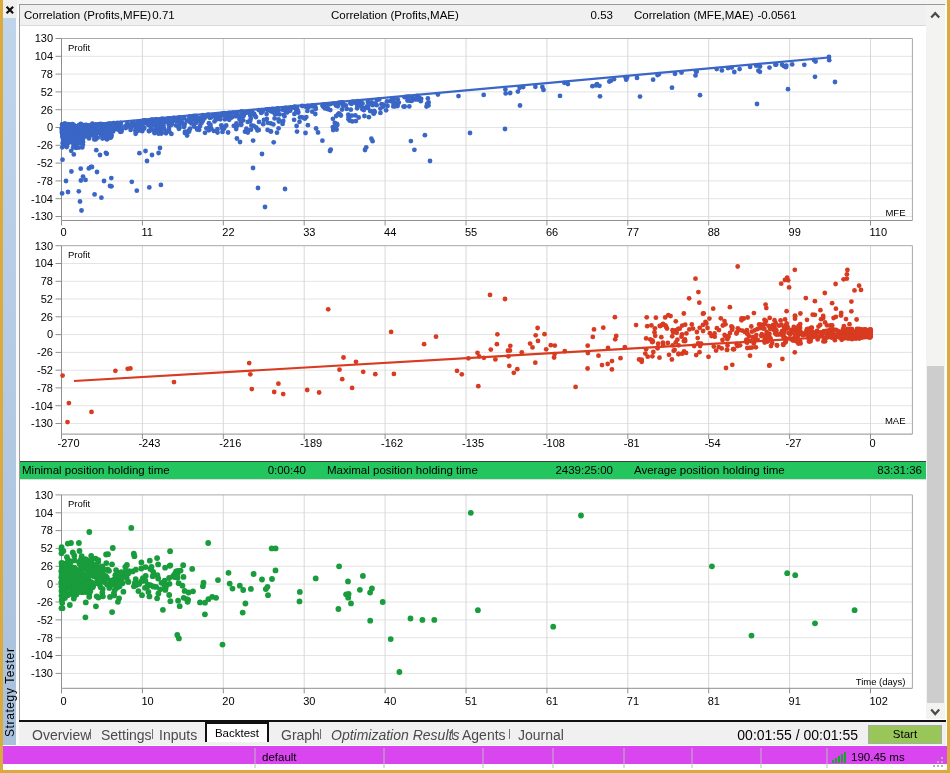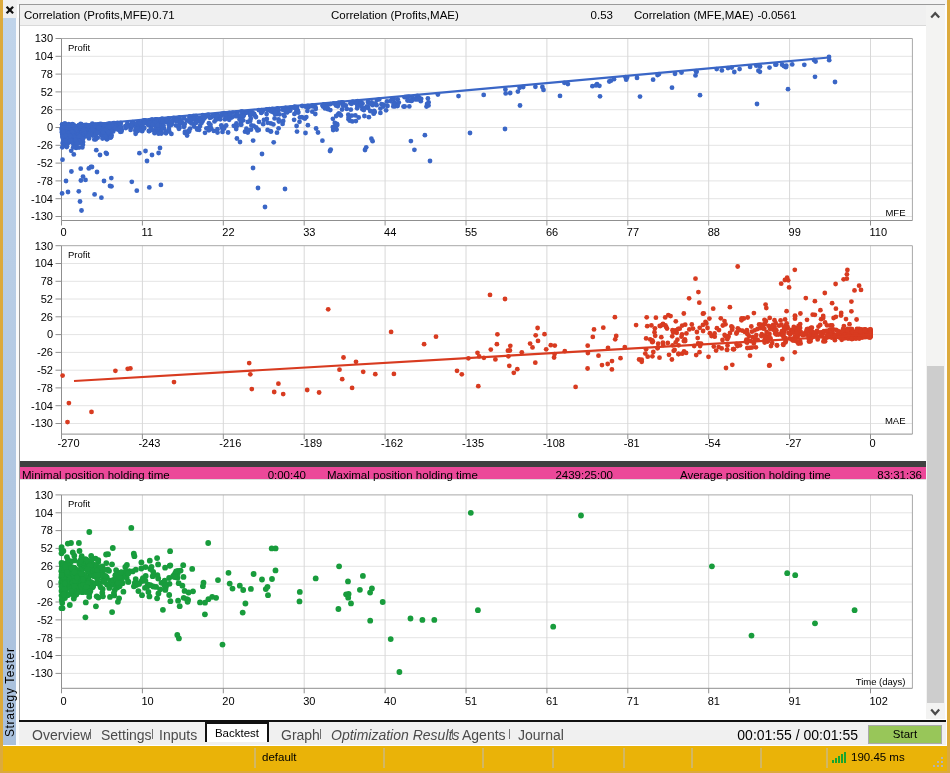--- a/index.html
+++ b/index.html
@@ -29,26 +29,26 @@
 
 <div class="abs" style="left:20px;top:5px;width:906px;height:21px;background:#f0f0f0;border-bottom:1px solid #d9d9d9;">
   <div class="hdr" style="left:4px;top:3.5px;">Correlation (Profits,MFE)</div>
   <div class="hdr" style="left:0;width:287px;top:3.5px;text-align:center;">0.71</div>
   <div class="hdr" style="left:311px;top:3.5px;">Correlation (Profits,MAE)</div>
   <div class="hdr" style="left:311px;width:282px;top:3.5px;text-align:right;">0.53</div>
   <div class="hdr" style="left:614px;top:3.5px;">Correlation (MFE,MAE)</div>
   <div class="hdr" style="left:614px;width:286px;top:3.5px;text-align:center;">-0.0561</div>
 </div>
 
-<div class="abs" style="left:20px;top:461px;width:906px;height:18.5px;background:#ec4899;border-top:6px solid #404040;border-bottom:1px solid #dcdcdc;">
+<div class="abs" style="left:20px;top:461px;width:906px;height:18.5px;background:#22c55e;border-top:1px solid #404040;border-bottom:1px solid #dcdcdc;">
   <div class="hdr" style="left:2px;top:2px;">Minimal position holding time</div>
   <div class="hdr" style="left:0;width:286px;top:2px;text-align:right;">0:00:40</div>
   <div class="hdr" style="left:307px;top:2px;">Maximal position holding time</div>
   <div class="hdr" style="left:307px;width:286px;top:2px;text-align:right;">2439:25:00</div>
-  <div class="hdr" style="left:614px;top:2px;margin-left:46px;">Average position holding time</div>
+  <div class="hdr" style="left:614px;top:2px;">Average position holding time</div>
   <div class="hdr" style="left:614px;width:288px;top:2px;text-align:right;">83:31:36</div>
 </div>
 
 <div class="abs" style="left:926px;top:5px;width:18.5px;height:714px;background:#f3f3f2;"></div>
 <div class="abs" style="left:944.5px;top:5px;width:2px;height:765px;background:#fdfdfd;"></div>
 <div class="abs" style="left:926.5px;top:366px;width:17.5px;height:336.5px;background:#cdcdcd;"></div>
 <svg class="abs" style="left:926px;top:5px;" width="20" height="714">
   <path d="M 5.2 12.5 L 9.2 8.2 L 13.2 12.5" fill="none" stroke="#4a4a4a" stroke-width="2.2"></path>
   <path d="M 5.2 704.5 L 9.2 709 L 13.2 704.5" fill="none" stroke="#4a4a4a" stroke-width="2.2"></path>
 </svg>
@@ -2776,21 +2776,21 @@
   <div class="tabtxt" style="left:312px;font-style:italic;">Optimization Results</div>
   <div class="tsep" style="left:432px;">|</div>
   <div class="tabtxt" style="left:443px;">Agents</div>
   <div class="tsep" style="left:489px;">|</div>
   <div class="tabtxt" style="left:499px;">Journal</div>
   <div class="tabtxt" style="left:600px;width:239px;text-align:right;color:#000;">00:01:55 / 00:01:55</div>
   <div class="abs" style="left:849px;top:3px;width:74px;height:19px;background:#98c659;border:1px solid #aaa;
        font-size:11.5px;color:#000;text-align:center;line-height:17px;">Start</div>
 </div>
 
-<div class="abs" style="left:3px;top:745px;width:944px;height:26px;background:#eab308;border-top:1px solid #fff;">
+<div class="abs" style="left:3px;top:745px;width:944px;height:19px;background:#d946ef;border-top:1px solid #fff;">
   <div class="hdr" style="left:259px;top:5px;">default</div>
   <div class="hdr" style="left:848px;top:5px;">190.45 ms</div>
 </div>
 <svg class="abs" style="left:0;top:745px;" width="950" height="25">
   <g stroke="#bbb" stroke-width="1">
     <line x1="255" y1="3" x2="255" y2="23"></line>
       <line x1="384" y1="3" x2="384" y2="23"></line>
     <line x1="483" y1="3" x2="483" y2="23"></line>
       <line x1="553" y1="3" x2="553" y2="23"></line>
     <line x1="624" y1="3" x2="624" y2="23"></line>

